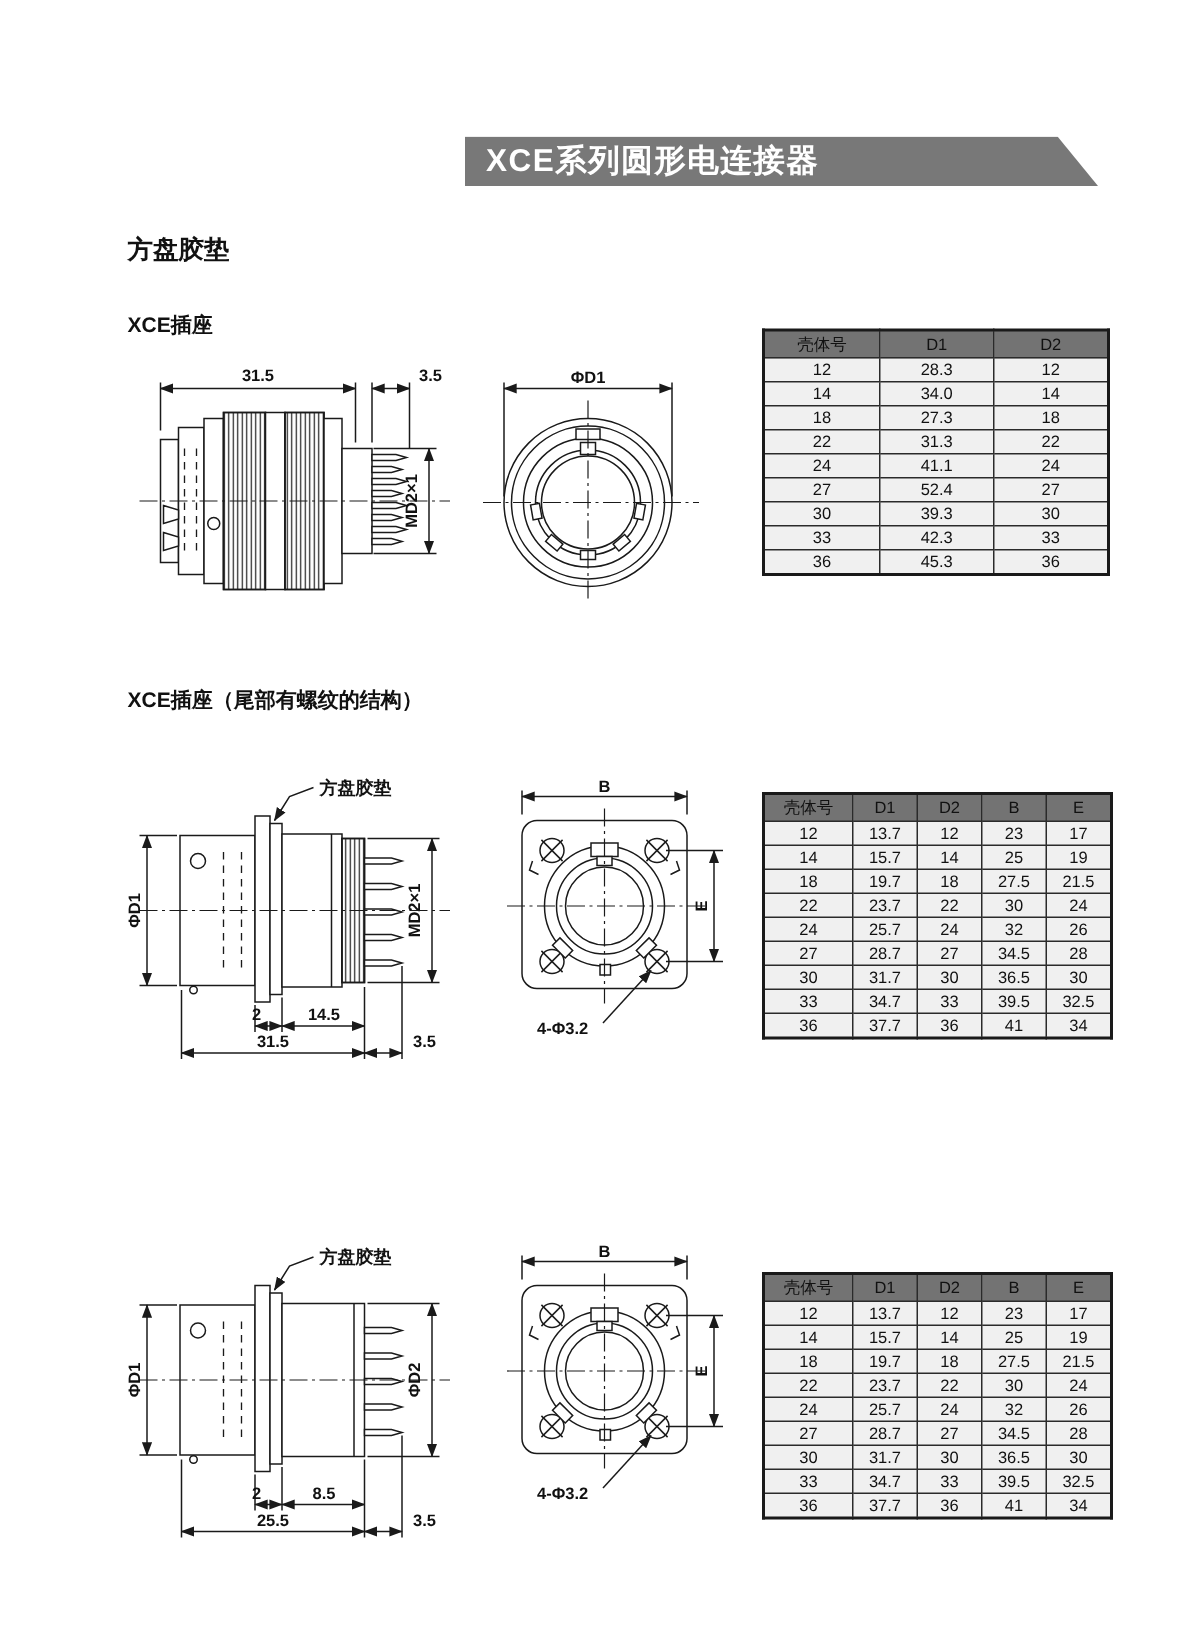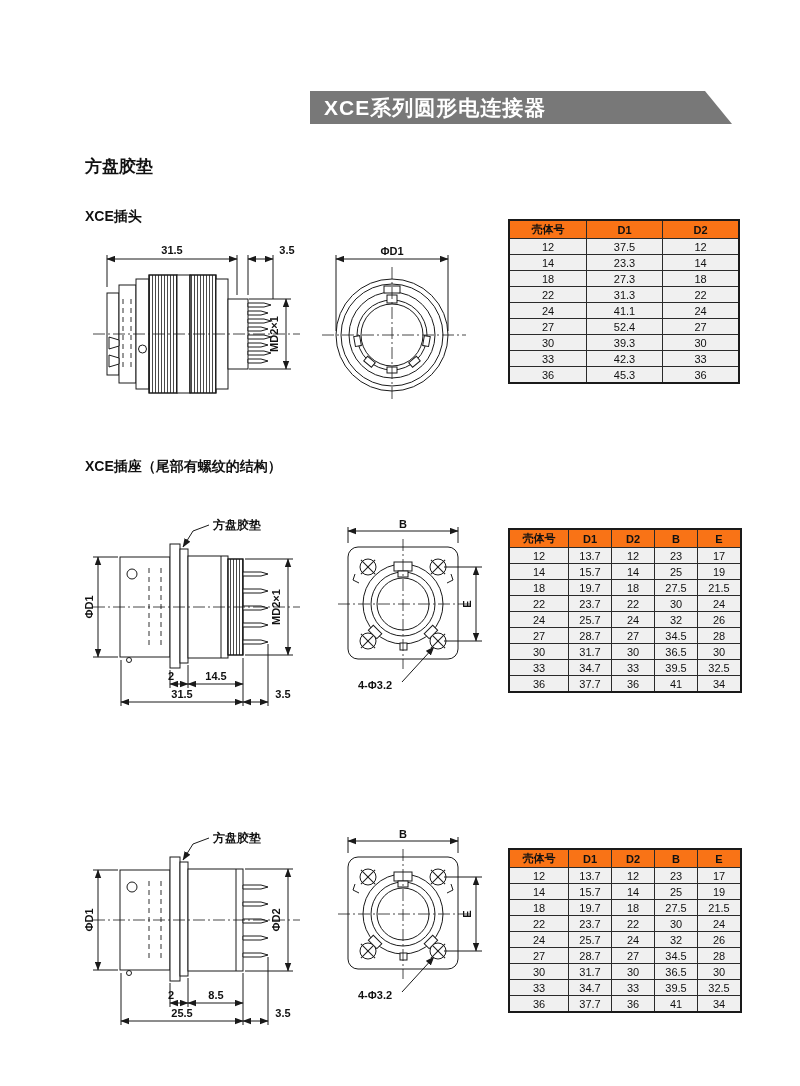--- a/index.html
+++ b/index.html
@@ -18,21 +18,21 @@
   .draw .wf{fill:#ffffff;}
   .draw .kn{fill:url(#knurl);}
   .draw .cl{stroke-dasharray:12 3 2 3;stroke-width:0.8;}
   .draw .hid{stroke-dasharray:5 4;stroke-width:0.9;}
   .draw text{stroke:none;fill:#111;font:bold 11px "Liberation Sans",sans-serif;}
   .draw text.ct{font:bold 12px "Liberation Sans",sans-serif;}
   table.dim{position:absolute;border-collapse:collapse;table-layout:fixed;width:226px;
         border:2px solid #1a1a1a;font-family:"Liberation Sans",sans-serif;}
   table.dim th,table.dim td{border:1px solid #2a2a2a;text-align:center;vertical-align:middle;
         padding:0;font-size:11px;height:15px;background:#f0f0f0;font-weight:normal;}
-  table.dim th{background:#f97316;height:17px;font-weight:bold;}
+  table.dim th{background:#737373;height:17px;font-weight:normal;}
   table.t3 th:first-child{width:76px;} table.t3 th{width:75px;}
   table.t5 th:first-child{width:58px;} table.t5 th{width:42px;}
   #tbl1{left:508px;top:190px;} #tbl2{left:508px;top:499px;} #tbl3{left:508px;top:819px;}
   #svgA{left:85px;top:198px;} #svgB{left:318px;top:202px;}
   #svgC{left:85px;top:483px;} #svgD{left:330px;top:490px;}
   #svgE{left:85px;top:796px;} #svgF{left:330px;top:800px;}
 </style>
 </head>
 <body>
 
@@ -48,21 +48,21 @@
       </pattern>
     </defs>
   </svg>
 
   <div class="banner">
     <span>XCE系列圆形电连接器</span>
   </div>
 
   <div class="h1">方盘胶垫</div>
 
-  <div class="h2 s1">XCE插头</div>
+  <div class="h2 s1">XCE插座</div>
 
   <svg id="svgA" class="draw" width="225" height="180" viewBox="0 0 225 180">
     <g>
       <line x1="22" y1="60" x2="22" y2="28"></line>
       <line x1="152" y1="68" x2="152" y2="28"></line>
       <line x1="22" y1="32" x2="152" y2="32" marker-start="url(#arw)" marker-end="url(#arw)"></line>
       <text x="87" y="27" text-anchor="middle">31.5</text>
     </g>
     <g>
       <line x1="163" y1="68" x2="163" y2="28"></line>
@@ -135,26 +135,26 @@
       <thead>
         <tr>
           <th>壳体号</th>
           <th>D1</th>
           <th>D2</th>
         </tr>
       </thead>
       <tbody>
         <tr>
           <td>12</td>
-          <td>37.5</td>
+          <td>28.3</td>
           <td>12</td>
         </tr>
         <tr>
           <td>14</td>
-          <td>23.3</td>
+          <td>34.0</td>
           <td>14</td>
         </tr>
         <tr>
           <td>18</td>
           <td>27.3</td>
           <td>18</td>
         </tr>
         <tr>
           <td>22</td>
           <td>31.3</td>

